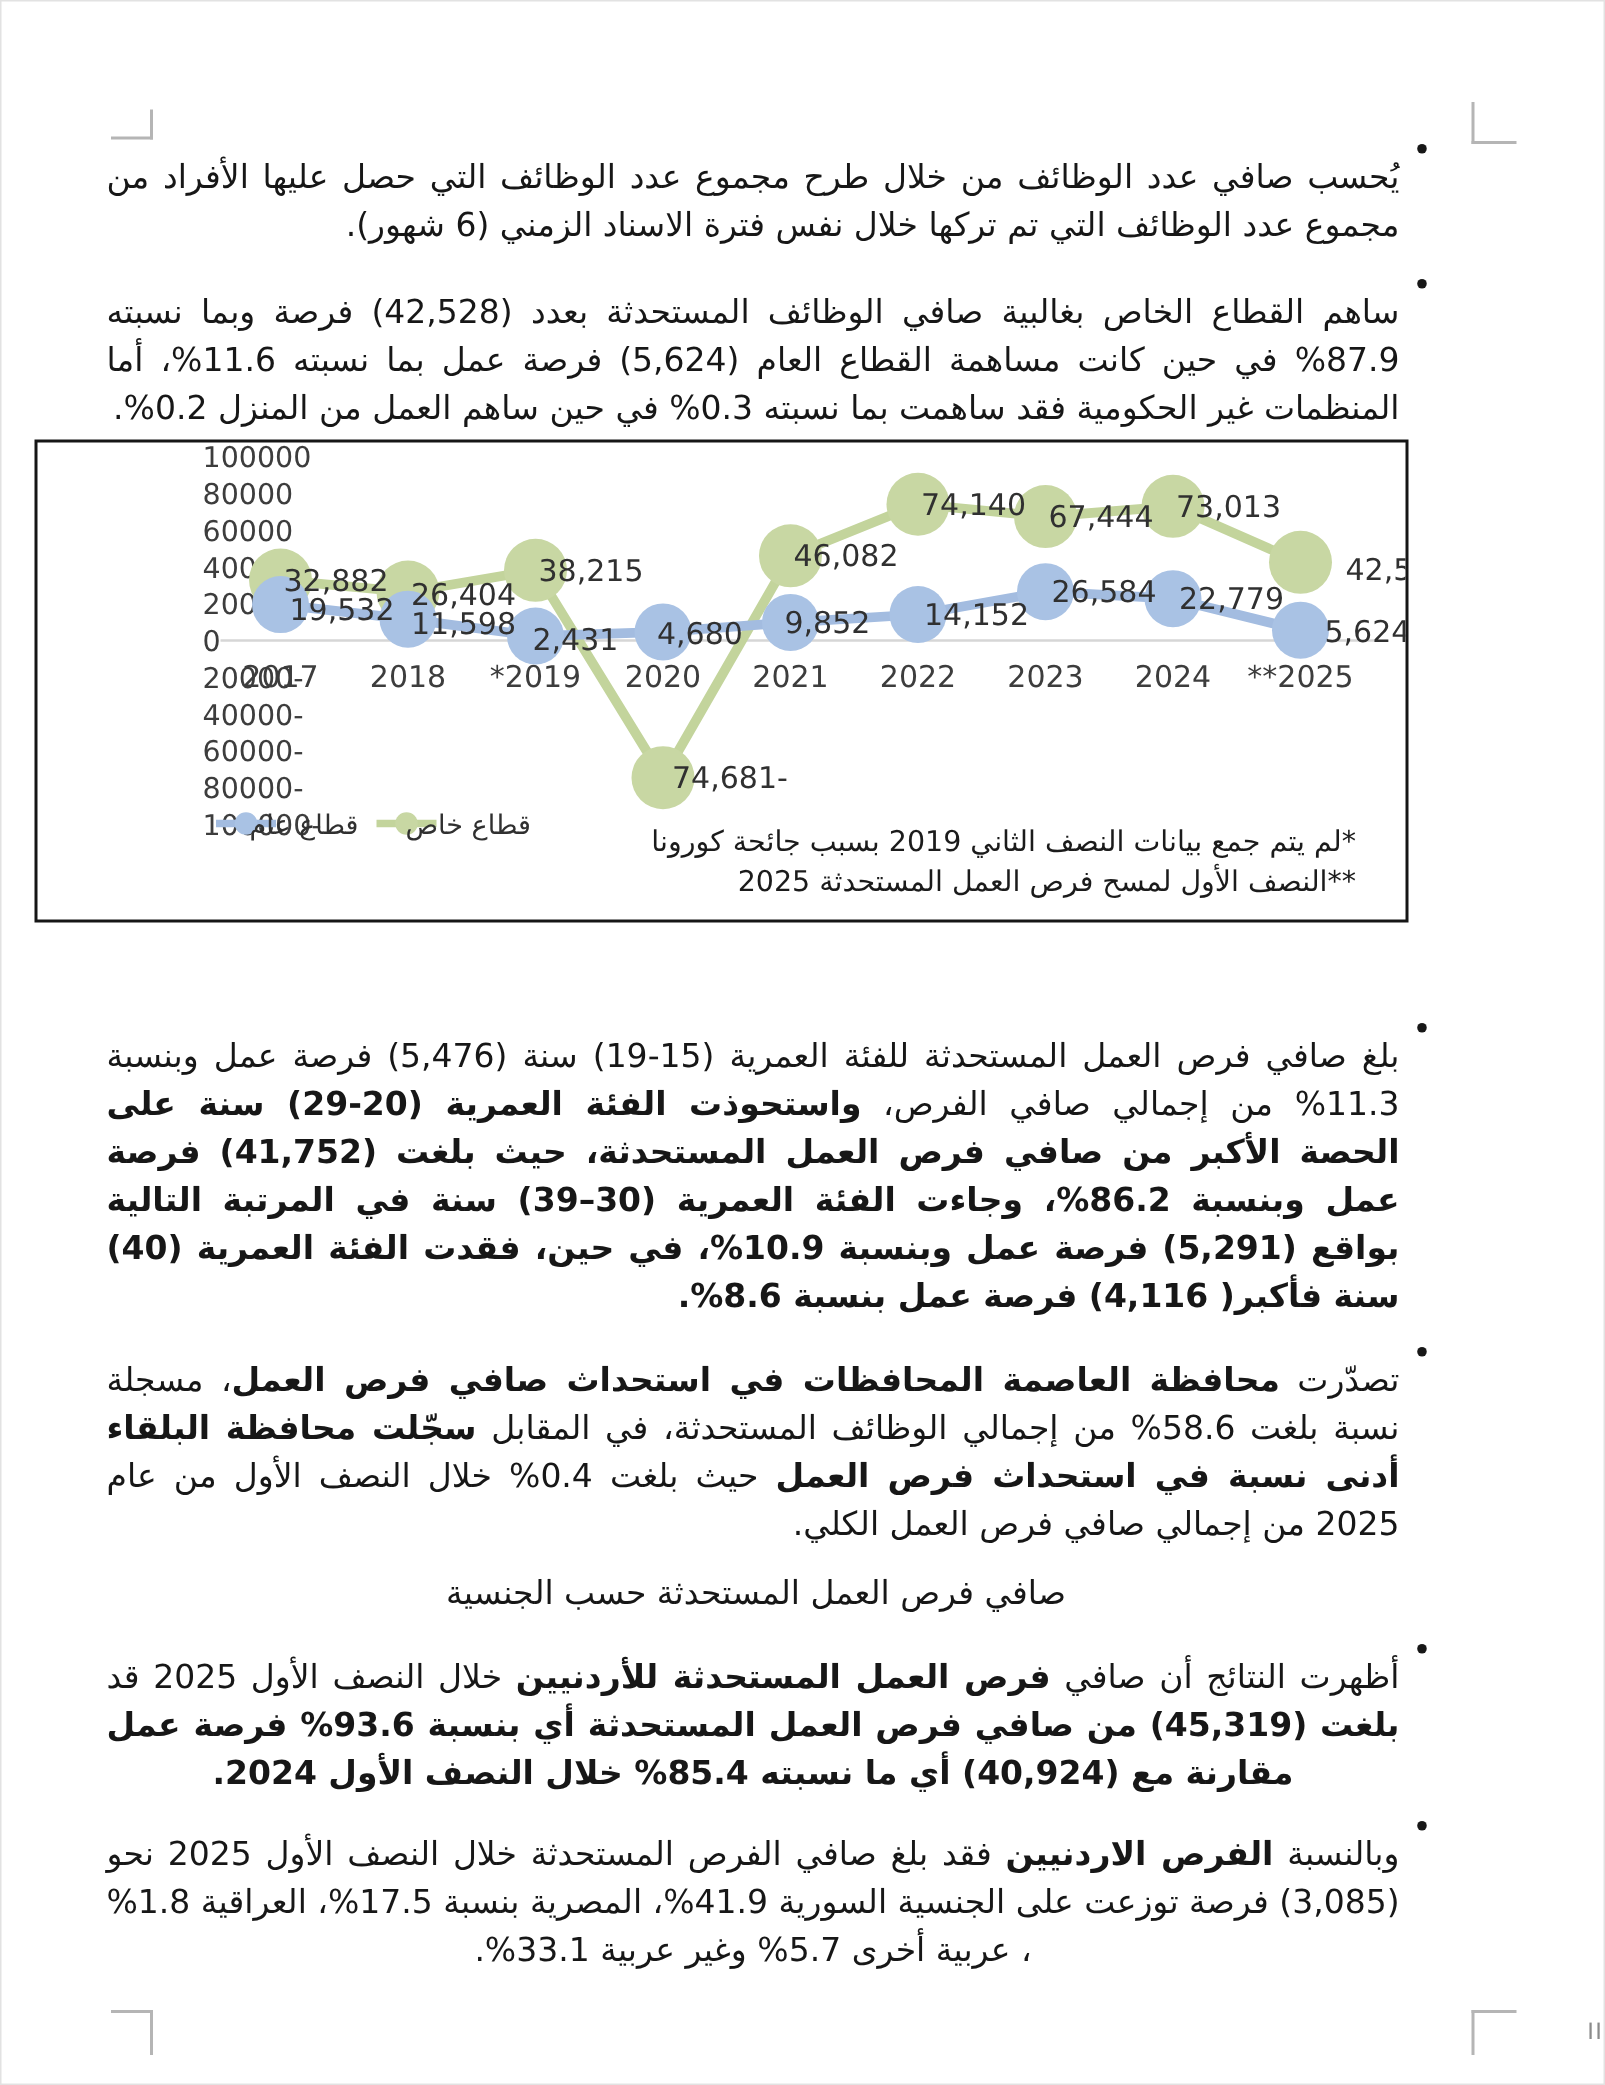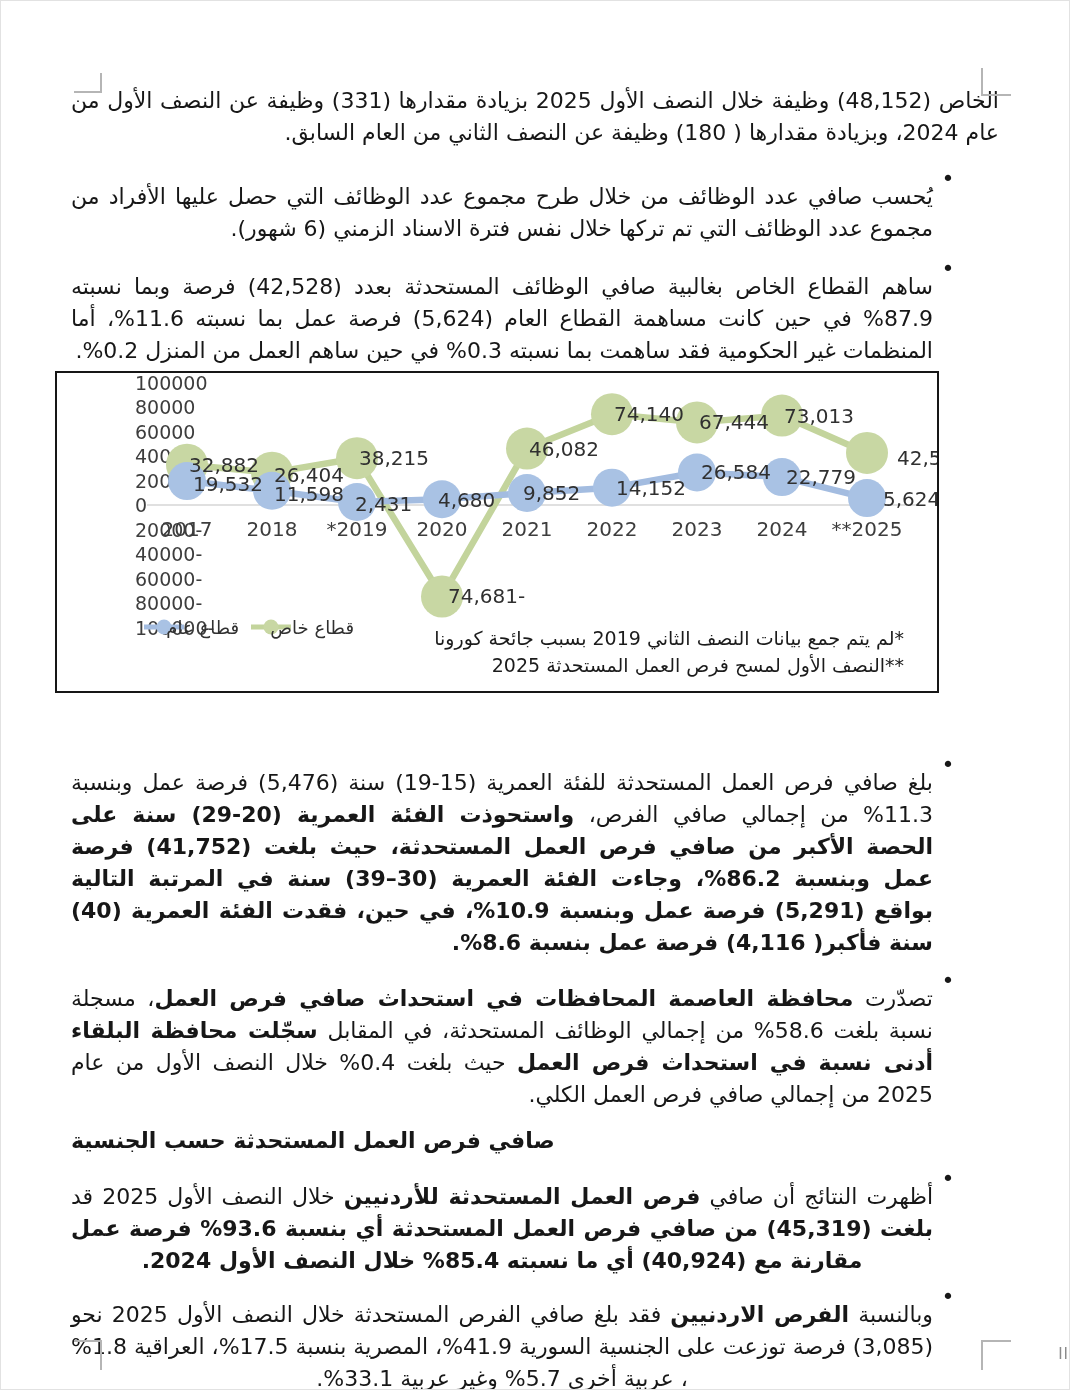--- a/index.html
+++ b/index.html
@@ -18,50 +18,49 @@
   .bullet .btxt{flex:1;text-align:justify;margin-top:18px;}
   .mb4{margin-bottom:4px;} .mb6{margin-bottom:6px;} .mb12{margin-bottom:12px;}
   .center-last{text-align-last:center;}
   b{font-weight:bold;}
   .chart-title{
     text-align:center;text-align-last:center;font-weight:bold;
     line-height:29px;margin:0 0 4px 0;
   }
   .chart-box{
     width:880px;height:318px;border:2px solid #161616;
-    margin:0 60px 56px 0;background:#fff;
+    margin:0 60px 56px 0;background:#fff;padding-left:32px;
   }
   .chart-box svg{display:block;}
   .tick{font-size:19px;fill:#3d3d3d;}
   .xlab{font-size:20px;fill:#3d3d3d;}
   .dlab{font-size:20px;fill:#303030;}
   .leg{font-size:18px;fill:#303030;}
   .fnote{font-size:19px;fill:#1b1b1b;}
-  .section-heading{font-weight:bold;text-align:left;margin:14px 62px 6px 0;}
+  .section-heading{font-weight:normal;text-align:center;margin:14px 62px 6px 0;}
   .footer-mark{
     position:absolute;bottom:26px;left:0;right:0;text-align:right;
     color:#8b8b8b;font-size:15px;letter-spacing:1px;direction:ltr;
   }
   .corner{position:absolute;}
   .corner-tl{left:73px;top:72px;width:26px;height:18px;border-right:2px solid #b5b5b5;border-bottom:2px solid #b5b5b5;}
   .corner-tr{left:980px;top:67px;width:28px;height:26px;border-left:2px solid #b5b5b5;border-bottom:2px solid #b5b5b5;}
   .corner-bl{left:73px;top:1339px;width:26px;height:28px;border-right:2px solid #b5b5b5;border-top:2px solid #b5b5b5;}
   .corner-br{left:980px;top:1339px;width:28px;height:28px;border-left:2px solid #b5b5b5;border-top:2px solid #b5b5b5;}
 </style>
 </head>
 <body>
 
 <div class="corner corner-tl"></div>
 <div class="corner corner-tr"></div>
 <div class="corner corner-bl"></div>
 <div class="corner corner-br"></div>
 
 <div class="content">
 
-  <p class="para"><span>الخاص (48,152) وظيفة خلال النصف الأول 2025 بزيادة مقدارها (331) وظيفة عن النصف الأول من عام 2024، وبزيادة مقدارها ( 180) وظيفة عن النصف الثاني من العام السابق.</span></p>
 
   <div class="bullet">
     <span class="dot">•</span>
     <div class="btxt"><span>يُحسب صافي عدد الوظائف من خلال طرح مجموع عدد الوظائف التي حصل عليها الأفراد من مجموع عدد الوظائف التي تم تركها خلال نفس فترة الاسناد الزمني (6 شهور).</span></div>
   </div>
 
   <div class="bullet mb4">
     <span class="dot">•</span>
     <div class="btxt"><span>ساهم القطاع الخاص بغالبية صافي الوظائف المستحدثة بعدد (42,528) فرصة وبما نسبته 87.9% في حين كانت مساهمة القطاع العام (5,624) فرصة عمل بما نسبته 11.6%، أما المنظمات غير الحكومية فقد ساهمت بما نسبته 0.3% في حين ساهم العمل من المنزل 0.2%.</span></div>
   </div>

